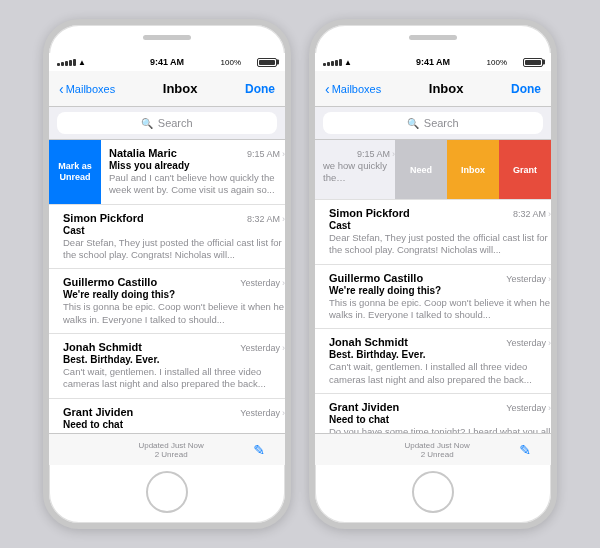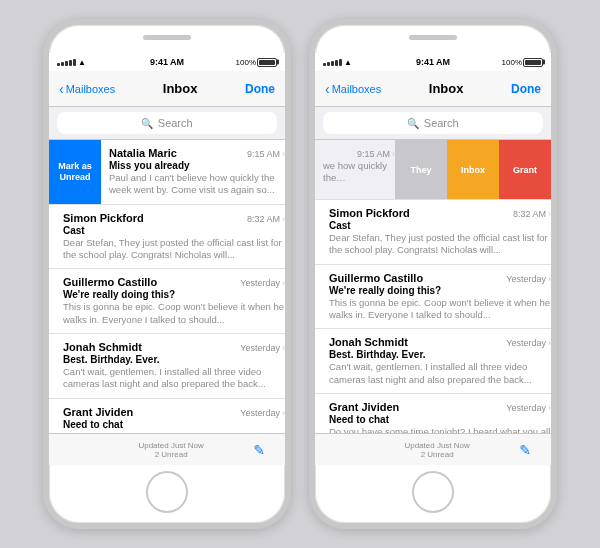--- a/index.html
+++ b/index.html
@@ -94,21 +94,21 @@
       font-size: 9px;
       font-weight: 600;
       color: #000;
       position: absolute;
       left: 50%;
       transform: translateX(-50%);
     }
     .status-right {
       display: flex;
       align-items: center;
-      gap: 1px;
+      gap: 16px;
       font-size: 8px;
       font-weight: 500;
     }
     .battery-bar {
       width: 20px;
       height: 9px;
       border: 1px solid #333;
       border-radius: 2px;
       position: relative;
       display: flex;
@@ -462,21 +462,21 @@
         <div class="email-item" style="overflow:hidden;">
           <div class="email-content" style="padding-left:8px; background:#efeff4; min-width:0; flex:1;">
             <div class="email-header">
               <span class="email-sender" style="visibility:hidden;">Natalia Maric</span>
               <span class="email-time">9:15 AM <span class="email-chevron">›</span></span>
             </div>
             <div class="email-preview" style="color:#8e8e93;font-size:9.5px;">we how quickly the<br>visit us again so...</div>
           </div>
           <div class="swipe-actions">
             <div class="swipe-btn swipe-more">
-              <span>They</span>
+              <span>Need</span>
             </div>
             <div class="swipe-btn swipe-flag">
               <span>Inbox</span>
             </div>
             <div class="swipe-btn swipe-trash">
               <span>Grant</span>
             </div>
           </div>
         </div>
 

